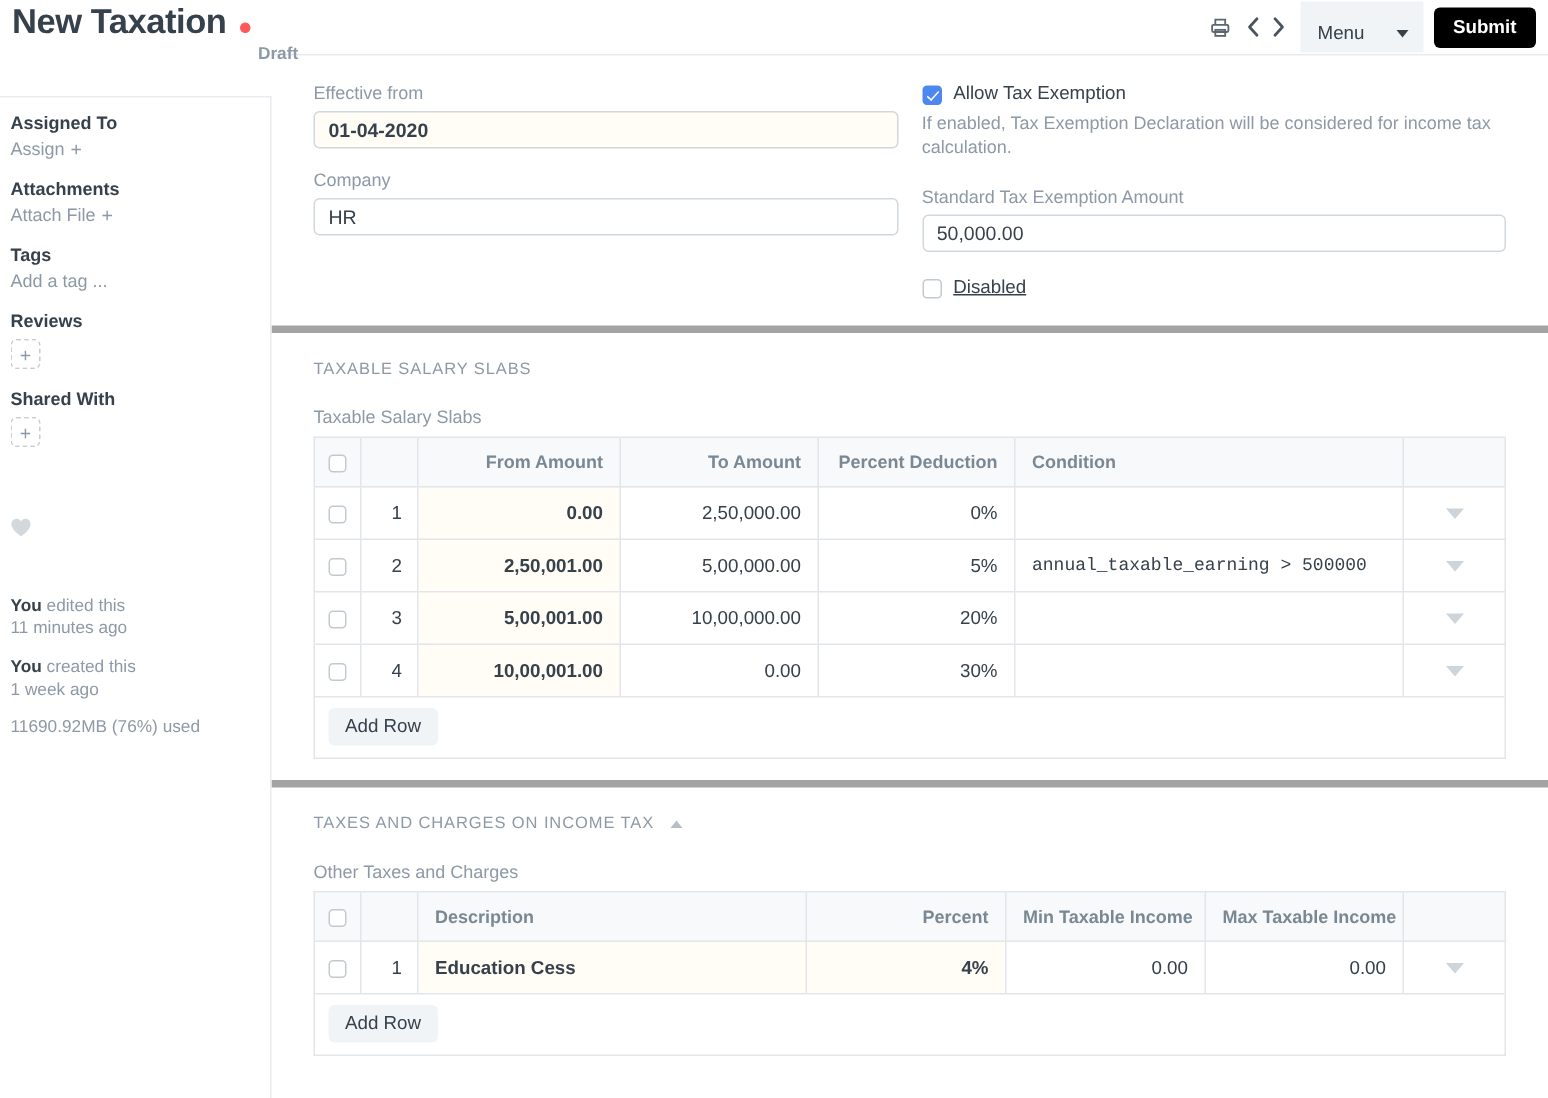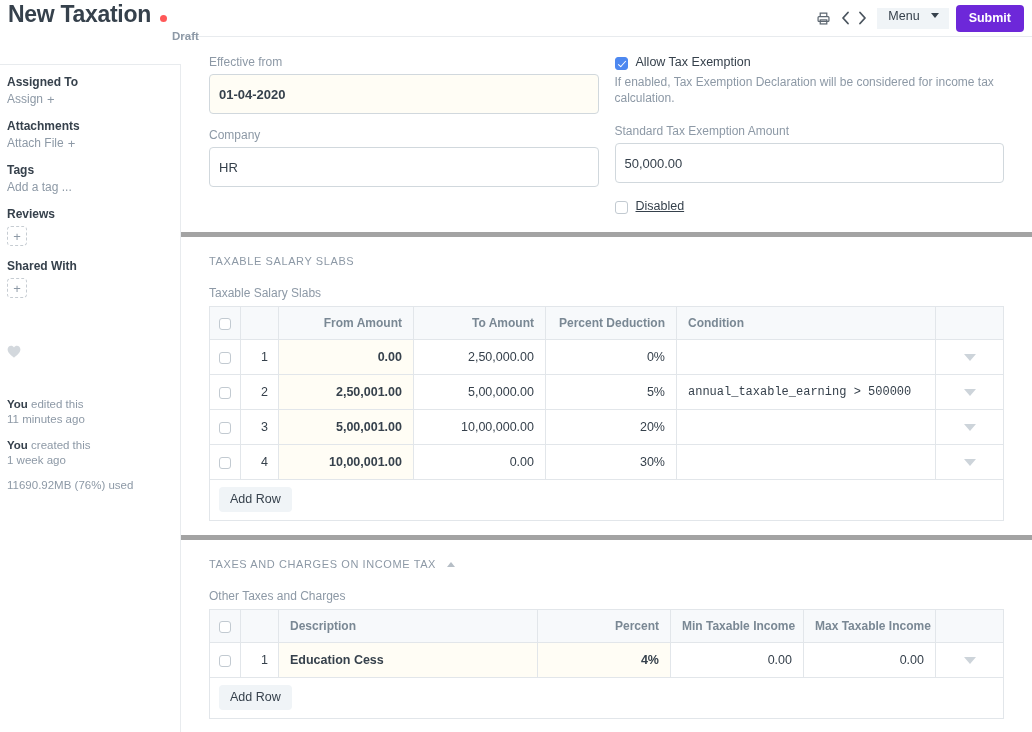--- a/index.html
+++ b/index.html
@@ -54,33 +54,33 @@
     display:flex; align-items:center; justify-content:center;
     color: #4a545e; cursor: pointer;
     font-size: 16px;
   }
   .menu-btn {
     background: #f0f4f7;
     border: none;
     border-radius: 0;
     font-size: 12.5px;
     color: #36414c;
-    padding: 1px 10px 6px 11px;
+    padding: 14px 10px 6px 11px;
     font-family: inherit;
     cursor: pointer;
-    display: flex; align-items: center; gap: 11px;
+    display: flex; align-items: center; gap: 21px;
   }
   .caret-down {
     width: 0; height: 0;
     border-left: 4px solid transparent;
     border-right: 4px solid transparent;
     border-top: 5px solid #36414c;
   }
   .submit-btn {
-    background: #6d28d9;
+    background: #000000;
     border: none;
     border-radius: 4px;
     color: #ffffff;
     font-size: 12.5px;
     font-weight: 600;
     padding: 6px 13px 7px 13px;
     font-family: inherit;
     cursor: pointer;
   }
 
@@ -146,21 +146,21 @@
 
   .field { margin-bottom: 14px; }
   .field-label {
     display: block;
     font-size: 12px;
     color: #8d99a6;
     margin-bottom: 5px;
   }
   .ctrl {
     width: 100%;
-    height: 40px;
+    height: 25px;
     border: 1px solid #d1d8dd;
     border-radius: 4px;
     background: #ffffff;
     padding: 0 9px;
     font-size: 13px;
     font-family: inherit;
     color: #36414c;
     outline: none;
   }
   .ctrl.bold-val { font-weight: 700; background: #fffdf5; }

